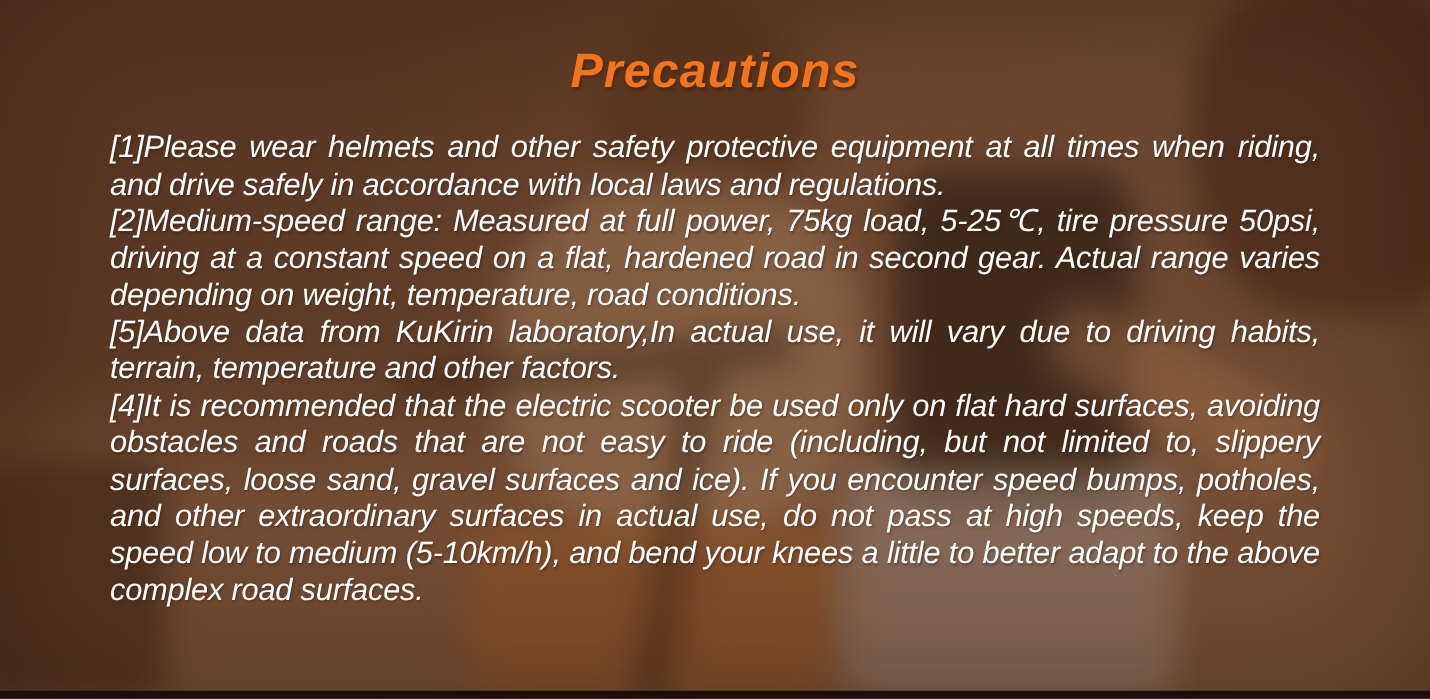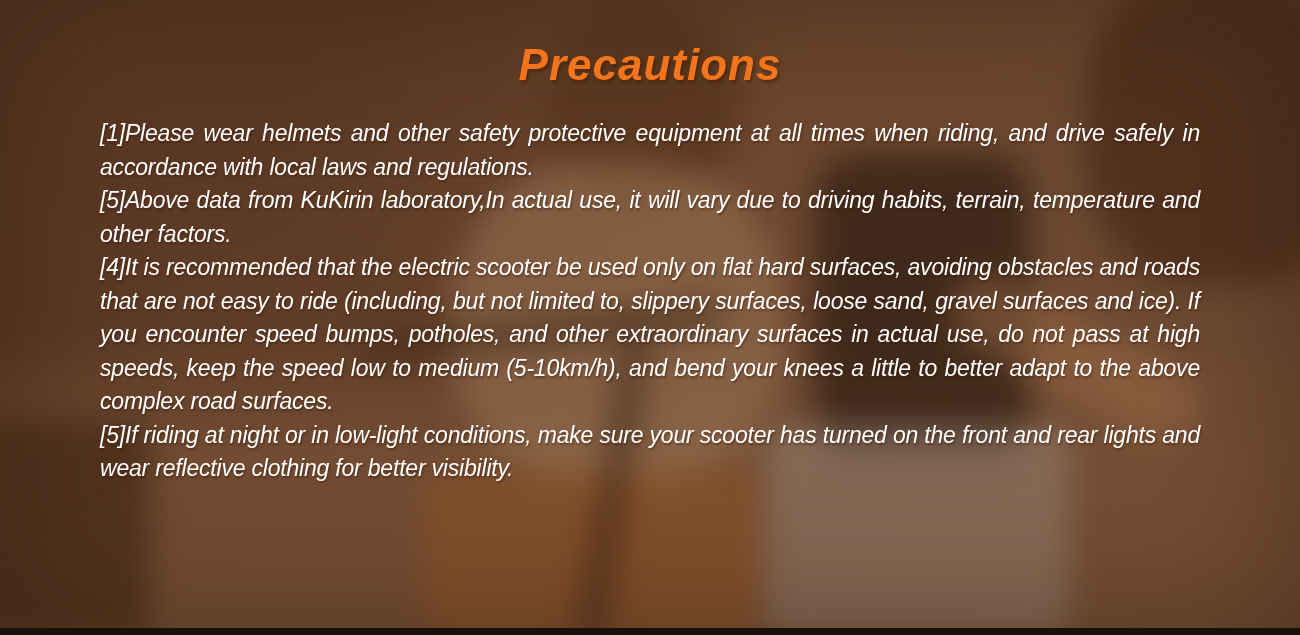--- a/index.html
+++ b/index.html
@@ -43,21 +43,21 @@
   .title {
     position:absolute; top:40px; left:0; width:100%; margin:0;
     text-align:center; z-index:5;
     font-size:44px; font-weight:bold; font-style:italic;
     letter-spacing:1px; color:#f2741b;
     text-shadow:2px 3px 2px rgba(73,35,6,0.55);
   }
   .copy {
     position:absolute; left:100px; right:100px; top:117px; z-index:5;
     color:#ffffff; font-style:italic;
-    font-size:23px; line-height:33.5px; letter-spacing:-0.2px;
+    font-size:28px; line-height:33.5px; letter-spacing:-0.2px;
     text-align:justify;
     text-shadow:1px 1.5px 2px rgba(60,28,8,0.5);
   }
   .copy p { margin:0; }
 </style>
 </head>
 <body>
 
 <div class="stage">
 
@@ -75,18 +75,18 @@
     <div class="fig scooter-stem"></div>
     <div class="fig scooter-front"></div>
     <div class="tint"></div>
     <div class="bottom-strip"></div>
   </div>
 
   <h1 class="title">Precautions</h1>
 
   <div class="copy">
     <p>[1]Please wear helmets and other safety protective equipment at all times when riding, and drive safely in accordance with local laws and regulations.</p>
+    <p>[2]Medium-speed range: Measured at full power, 75kg load, 5-25℃, tire pressure 50psi, driving at a constant speed on a flat, hardened road in second gear. Actual range varies depending on weight, temperature, road conditions.</p>
     <p>[5]Above data from KuKirin laboratory,In actual use, it will vary due to driving habits, terrain, temperature and other factors.</p>
     <p>[4]It is recommended that the electric scooter be used only on flat hard surfaces, avoiding obstacles and roads that are not easy to ride (including, but not limited to, slippery surfaces, loose sand, gravel surfaces and ice). If you encounter speed bumps, potholes, and other extraordinary surfaces in actual use, do not pass at high speeds, keep the speed low to medium (5-10km/h), and bend your knees a little to better adapt to the above complex road surfaces.</p>
-    <p>[5]If riding at night or in low-light conditions, make sure your scooter has turned on the front and rear lights and wear reflective clothing for better visibility.</p>
   </div>
 
 </div>
 
 </body></html>

